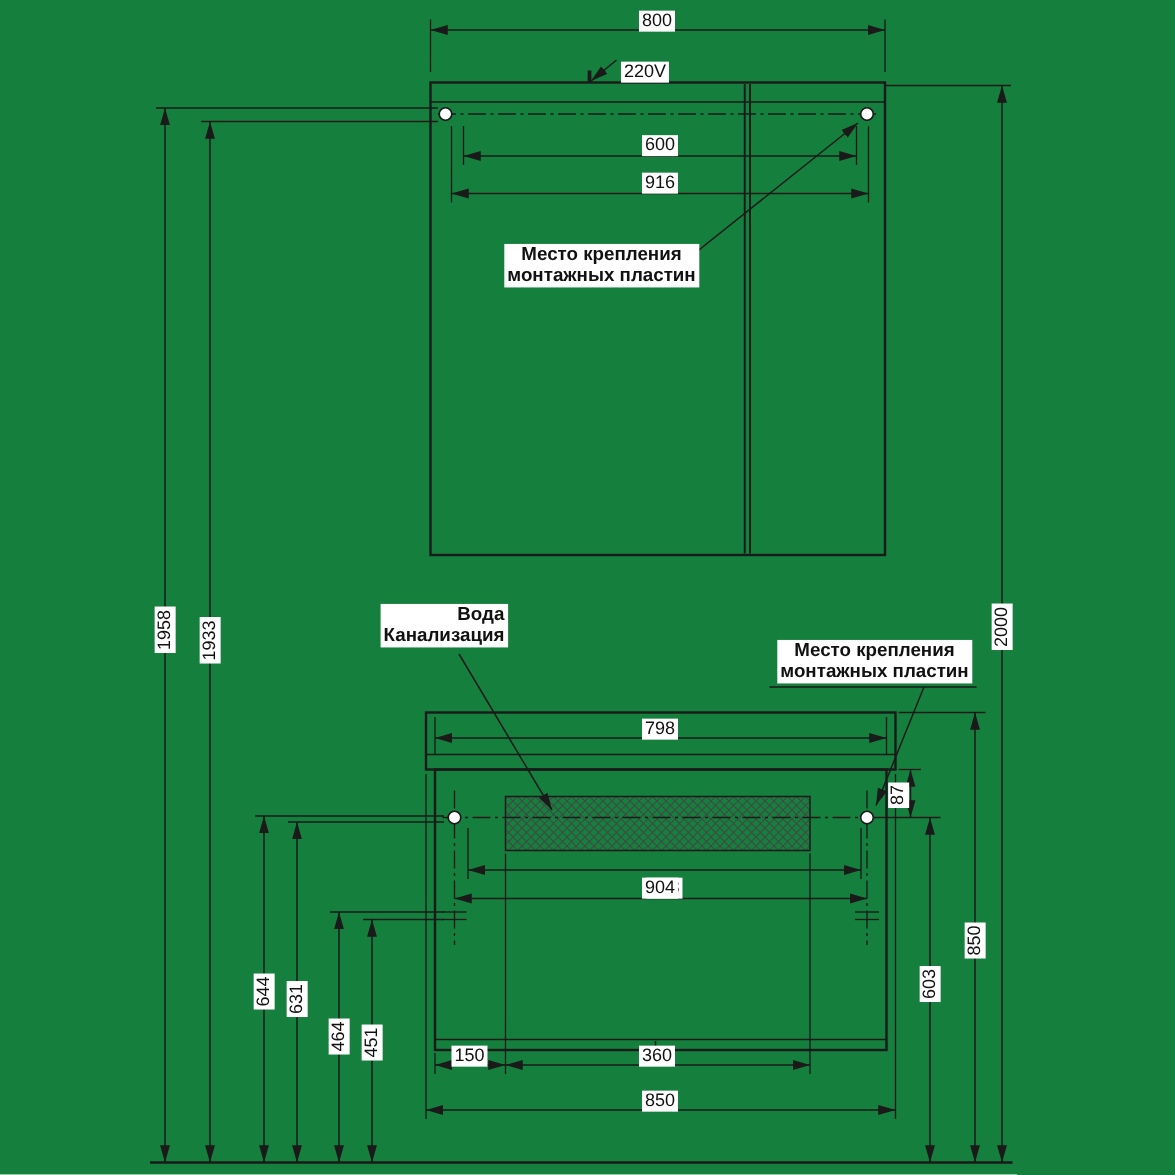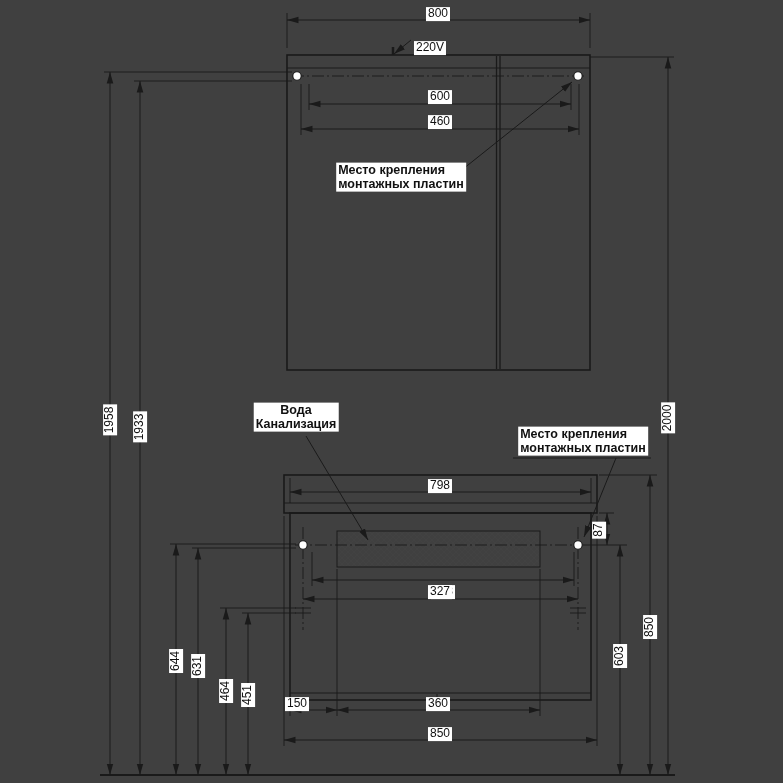--- a/index.html
+++ b/index.html
@@ -1,23 +1,23 @@
 <!DOCTYPE html>
 <html><head>
 <meta charset="utf-8">
 <style>
   html,body{margin:0;padding:0;background:#fff;}
-  .canvas{position:relative;width:783px;height:783px;background:#404040;
+  .canvas{position:relative;width:783px;height:783px;background:#15803d;
           font-family:"Liberation Sans",sans-serif;color:#111;overflow:hidden;}
   .canvas svg{position:absolute;left:0;top:0;}
   .lbl{position:absolute;transform:translate(-50%,-50%);font-size:12px;line-height:1.15;
        background:#fff;padding:0 2px;white-space:pre-line;z-index:2;color:#111;}
   .rot{transform:translate(-50%,-50%) rotate(-90deg);}
-  .note{font-weight:bold;font-size:12.5px;}
-  .left-align{text-align:center;}
+  .note{font-weight:bold;font-size:12.5px;text-align:center;}
+  .left-align{text-align:right;}
 </style>
 </head>
 <body>
 
 <div class="canvas">
 
 <svg width="783" height="783" viewBox="0 0 783 783">
   <defs>
     <marker id="ar" markerWidth="12" markerHeight="9" refX="11.5" refY="4.5" orient="auto-start-reverse" markerUnits="userSpaceOnUse">
       <path d="M11.5,4.5 L0,1.2 L0,7.8 z" fill="#1a1a1a"></path>
@@ -137,42 +137,42 @@
       <circle cx="578" cy="76" r="4.2"></circle>
       <circle cx="303" cy="545" r="4.2"></circle>
       <circle cx="578" cy="545" r="4.2"></circle>
     </g>
   </g>
 </svg>
 
 <div class="lbl" style="left:438px;top:14px">800</div>
 <div class="lbl" style="left:430px;top:48px">220V</div>
 <div class="lbl" style="left:440px;top:97px">600</div>
-<div class="lbl" style="left:440px;top:122px">460</div>
+<div class="lbl" style="left:440px;top:122px">916</div>
 <div class="lbl note" style="left:401px;top:177px">Место крепления
 монтажных пластин</div>
 
 <div class="lbl rot" style="left:110px;top:420px">1958</div>
 <div class="lbl rot" style="left:140px;top:427px">1933</div>
 <div class="lbl rot" style="left:668px;top:418px">2000</div>
 
 <div class="lbl note left-align" style="left:296px;top:417px">Вода
 Канализация</div>
 <div class="lbl note" style="left:583px;top:441px">Место крепления
 монтажных пластин</div>
 
 <div class="lbl" style="left:440px;top:486px">798</div>
 <div class="lbl rot" style="left:599px;top:530px">87</div>
 <div class="lbl" style="left:443px;top:592px">718</div>
-<div class="lbl" style="left:440px;top:592px">327</div>
+<div class="lbl" style="left:440px;top:592px">904</div>
 
 <div class="lbl rot" style="left:176px;top:661px">644</div>
 <div class="lbl rot" style="left:198px;top:666px">631</div>
 <div class="lbl rot" style="left:226px;top:691px">464</div>
 <div class="lbl rot" style="left:248px;top:695px">451</div>
 <div class="lbl rot" style="left:620px;top:656px">603</div>
 <div class="lbl rot" style="left:650px;top:627px">850</div>
 
-<div class="lbl" style="left:297px;top:704px">150</div>
+<div class="lbl" style="left:313px;top:704px">150</div>
 <div class="lbl" style="left:438px;top:704px">360</div>
 <div class="lbl" style="left:440px;top:734px">850</div>
 
 </div>
 
 </body></html>

